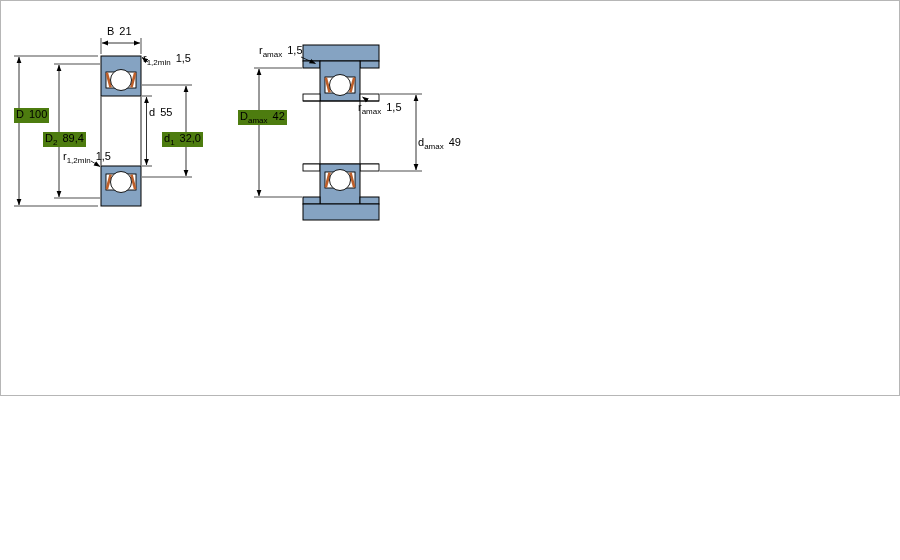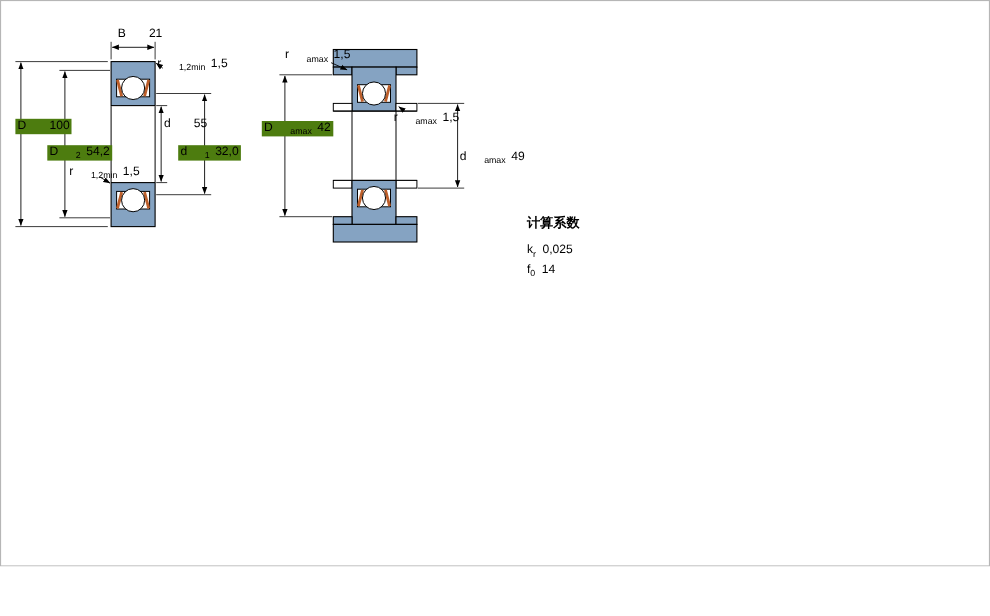--- a/index.html
+++ b/index.html
@@ -1,33 +1,33 @@
 <!DOCTYPE html>
 <html style="--bearing-fill: #85a3c2; --seal: #bc5e2a;"><head>
 <meta charset="utf-8">
 <style>
   html,body{margin:0;padding:0;background:#fff;}
   #canvas{
-    position:relative;width:900px;height:515px;background:#fff;
+    position:relative;width:900px;height:396px;background:#fff;
     border:1px solid #b6b6b6;box-sizing:border-box;overflow:hidden;
     font-family:"Liberation Sans",sans-serif;color:#000;
   }
   #drawing{position:absolute;left:0;top:0;}
   .outline{fill:var(--bearing-fill,#85a3c2);stroke:#000;stroke-width:1;}
   .cavity{fill:#fff;stroke:#000;stroke-width:0.9;}
   .whiteblk{fill:#fff;stroke:#000;stroke-width:0.9;}
   .sealline{stroke:var(--seal,#bc5e2a);stroke-width:2.6;fill:none;stroke-linecap:butt;}
   .face{stroke:#000;stroke-width:0.9;fill:none;}
   .ext{stroke:#000;stroke-width:0.7;fill:none;}
   .dimline{stroke:#000;stroke-width:0.8;fill:none;}
   .leader{stroke:#000;stroke-width:0.8;fill:none;}
   .dim-label{
     position:absolute;font-size:11px;line-height:13px;white-space:nowrap;
   }
-  .dim-label sub{font-size:8px;line-height:1;margin-left:16px;}
+  .dim-label sub{font-size:8px;line-height:1;}
   .dim-label .val{margin-left:5px;}
   .bg{background:#4d7c0f;padding:0 2px;}
   #calc-factors{position:absolute;left:478px;top:193px;font-size:11px;}
   #calc-factors .heading{font-weight:bold;font-size:12px;margin-bottom:10px;}
   #calc-factors .row{margin-bottom:4px;}
   #calc-factors sub{font-size:8px;}
   #calc-factors .val{margin-left:6px;}
 </style>
 </head>
 <body>
@@ -156,21 +156,21 @@
 
   <div class="dim-label" style="left:142px;top:51px">
     <span>r</span><sub>1,2min</sub><span class="val">1,5</span>
   </div>
 
   <div class="dim-label bg" style="left:13px;top:107px">
     <span>D</span><sub></sub><span class="val">100</span>
   </div>
 
   <div class="dim-label bg" style="left:42px;top:131px">
-    <span>D</span><sub>2</sub><span class="val">54,2</span>
+    <span>D</span><sub>2</sub><span class="val">89,4</span>
   </div>
 
   <div class="dim-label" style="left:62px;top:149px">
     <span>r</span><sub>1,2min</sub><span class="val">1,5</span>
   </div>
 
   <div class="dim-label" style="left:148px;top:105px">
     <span>d</span><sub></sub><span class="val">55</span>
   </div>
 
@@ -187,23 +187,14 @@
   </div>
 
   <div class="dim-label" style="left:357px;top:100px">
     <span>r</span><sub>amax</sub><span class="val">1,5</span>
   </div>
 
   <div class="dim-label" style="left:417px;top:135px">
     <span>d</span><sub>amax</sub><span class="val">49</span>
   </div>
 
-  <div id="calc-factors">
-    <div class="heading">计算系数</div>
-    <div class="row">
-      <span>k</span><sub>r</sub><span class="val">0,025</span>
-    </div>
-    <div class="row">
-      <span>f</span><sub>0</sub><span class="val">14</span>
-    </div>
-  </div>
 
 </div>
 
 </body></html>

